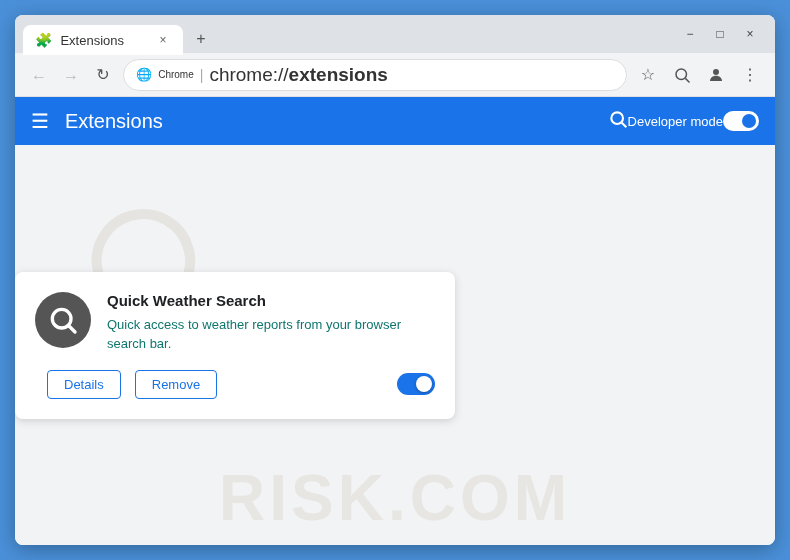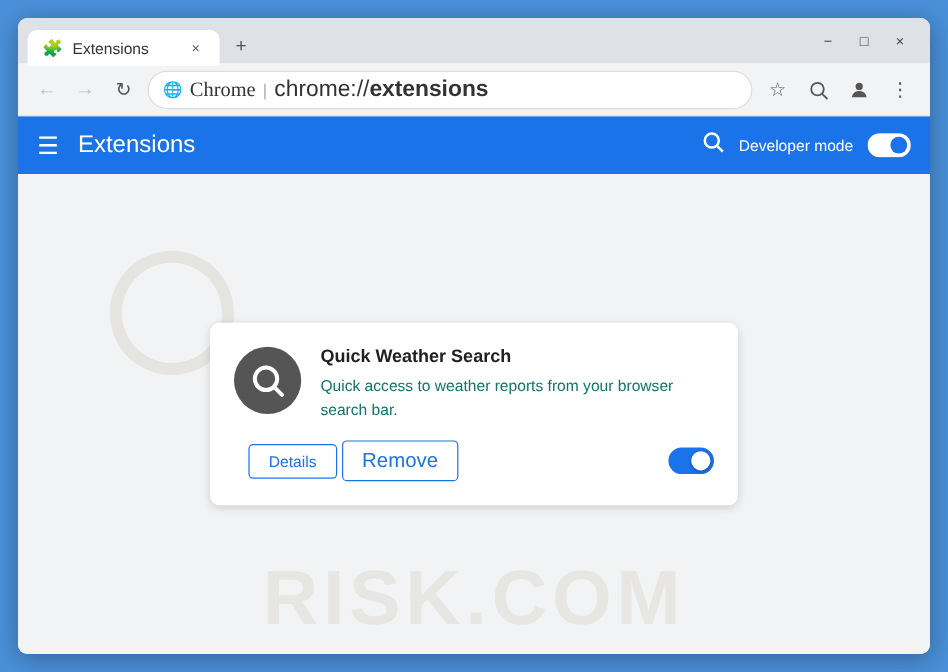--- a/index.html
+++ b/index.html
@@ -130,22 +130,21 @@
       align-items: center;
       padding: 0 12px;
       gap: 6px;
     }
     .url-site-icon {
       color: #555;
       font-size: 13px;
     }
     .url-domain {
       color: #333;
-      font-size: 17px;
-      font-family: Liberation Serif, serif;
+      font-size: 10px;
     }
     .url-separator {
       color: #aaa;
       font-size: 14px;
     }
     .url-path {
       color: #333;
       font-size: 19px;
       font-weight: 500;
     }
@@ -182,21 +181,20 @@
     }
     .page-title-header {
       color: #fff;
       font-size: 20px;
       font-weight: 400;
     }
     .header-right {
       margin-left: auto;
       display: flex;
       align-items: center;
-      gap: 12px;
     }
     .search-header-icon {
       color: #fff;
       font-size: 20px;
       cursor: pointer;
     }
     .dev-mode-label {
       color: #fff;
       font-size: 13px;
     }
@@ -221,21 +219,20 @@
       top: 1px;
       right: 1px;
       transition: left 0.2s;
     }
     
     .main-content {
       flex: 1;
       background: #f1f3f4;
       display: flex;
       align-items: center;
-      justify-content: center;
       position: relative;
       overflow: hidden;
     }
     
     .watermark {
       position: absolute;
       bottom: 10px;
       left: 50%;
       transform: translateX(-50%);
       font-size: 64px;
@@ -295,40 +292,40 @@
       margin-bottom: 6px;
     }
     .ext-desc {
       font-size: 13px;
       color: #0f766e;
       line-height: 1.5;
     }
     .card-bottom {
       display: flex;
       align-items: center;
-      gap: 4px;
+      gap: 14px;
       padding-left: 12px;
     }
     .btn-details {
       border: 1px solid #1a73e8;
       color: #1a73e8;
       background: #fff;
       border-radius: 4px;
       padding: 6px 16px;
       font-size: 13px;
       cursor: pointer;
       font-weight: 500;
     }
     .btn-remove {
       border: 1px solid #1a73e8;
       color: #1a73e8;
       background: #fff;
       border-radius: 4px;
       padding: 6px 16px;
-      font-size: 17px;
+      font-size: 13px;
       cursor: pointer;
       font-weight: 500;
     }
     .spacer { flex: 1; }
     
     .toggle-on {
       width: 38px;
       height: 22px;
       background: #1a73e8;
       border-radius: 11px;

